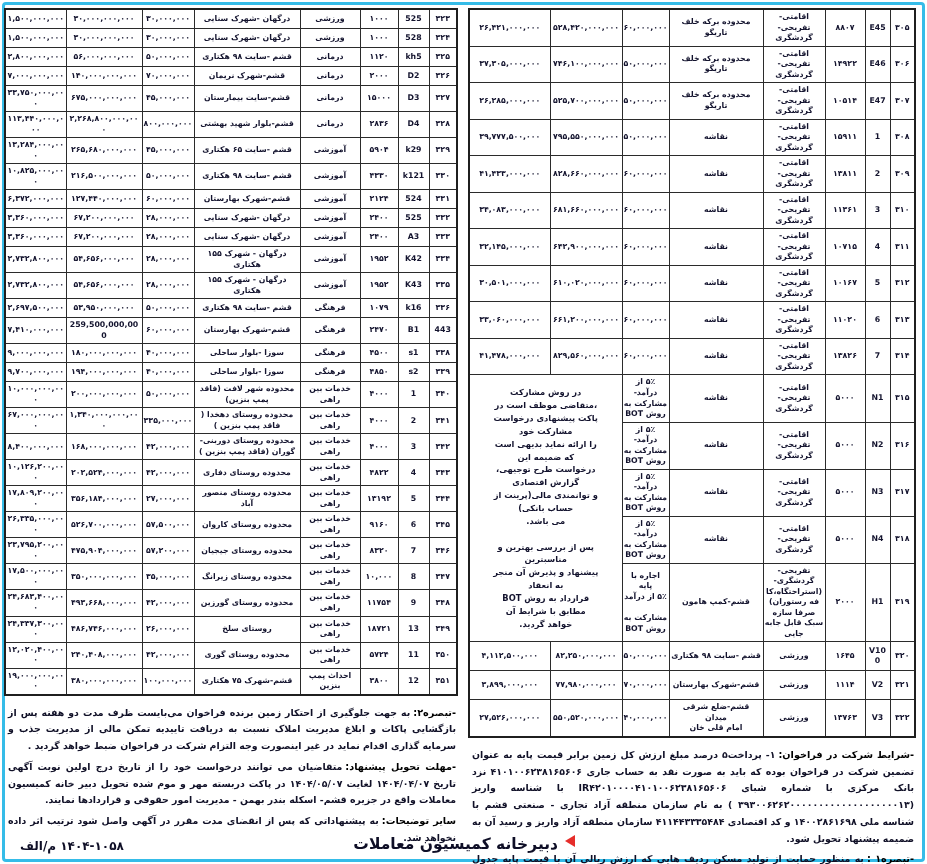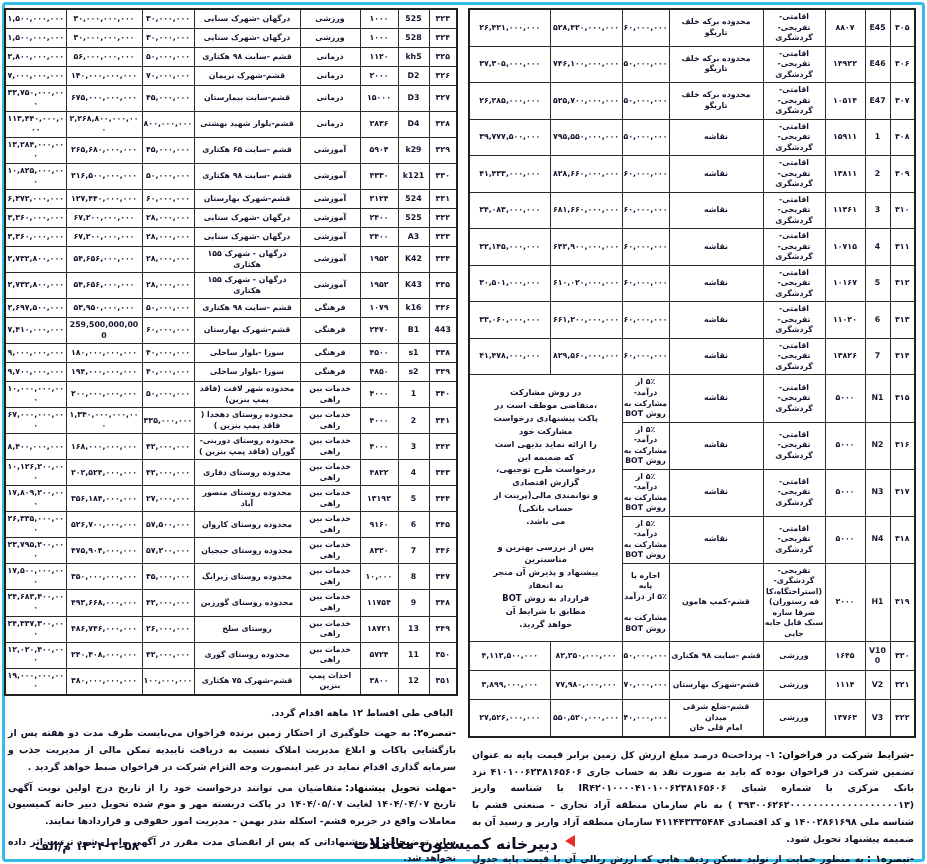--- a/index.html
+++ b/index.html
@@ -18,21 +18,21 @@
   .t-left td{height:14px;}
   td.note{font-size:8.3px;line-height:1.55;padding:4px 22px;text-align:center;vertical-align:middle;}
   .notes{margin-top:8px;padding:0 2px;}
   .notes p{margin:0 0 3px 0;font-size:9.4px;font-weight:bold;color:#101027;line-height:1.78;
            text-align:justify;}
   .notes .lead{color:#000;margin-left:3px;font-size:9.7px;}
   .footer-sign{position:absolute;bottom:11px;right:352px;display:flex;gap:7px;
                font-size:15.5px;font-weight:bold;color:#0e0e26;}
   .tri{display:inline-block;width:0;height:0;border-top:6px solid transparent;
        border-bottom:6px solid transparent;border-right:10px solid #e62d2a;}
-  .footer-code{position:absolute;bottom:11px;left:35px;font-size:12px;font-weight:bold;color:#0e0e26;}
+  .footer-code{position:absolute;bottom:11px;left:20px;font-size:12px;font-weight:bold;color:#0e0e26;}
 </style>
 </head>
 <body>
 
 <div class="page">
   <div class="frame"></div>
 
   <div class="content">
 
     <div class="col col-a">
@@ -558,21 +558,20 @@
               <td>احداث پمپ بنزین</td>
               <td>قشم-شهرک ۷۵ هکتاری</td>
               <td>۱۰۰,۰۰۰,۰۰۰</td>
               <td>۳۸۰,۰۰۰,۰۰۰,۰۰۰</td>
               <td>۱۹,۰۰۰,۰۰۰,۰۰۰</td>
             </tr>
           </tbody>
       </table>
       <div class="notes">
 
-          <p><b class="lead"></b><span>الباقی طی اقساط ۱۲ ماهه اقدام گردد.</span></p>
 
           <p><b class="lead">-تبصره۲:</b><span>به جهت جلوگیری از احتکار زمین برنده فراخوان می‌بایست ظرف مدت دو هفته پس از بازگشایی پاکات و ابلاغ مدیریت املاک نسبت به دریافت تاییدیه تمکن مالی از مدیریت جذب و سرمایه گذاری اقدام نماید در غیر اینصورت وجه التزام شرکت در فراخوان ضبط خواهد گردید .</span></p>
 
           <p><b class="lead">-مهلت تحویل پیشنهاد:</b><span>متقاضیان می توانند درخواست خود را از تاریخ درج اولین نوبت آگهی تاریخ ۱۴۰۴/۰۴/۰۷ لغایت ۱۴۰۴/۰۵/۰۷ در پاکت دربسته مهر و موم شده تحویل دبیر خانه کمیسیون معاملات واقع در جزیره قشم- اسکله بندر بهمن - مدیریت امور حقوقی و قراردادها نمایند.</span></p>
 
 
           <p><b class="lead">سایر توضیحات:</b><span>به پیشنهاداتی که پس از انقضای مدت مقرر در آگهی واصل شود ترتیب اثر داده نخواهد شد.</span></p>
         </div>
     </div>
 

